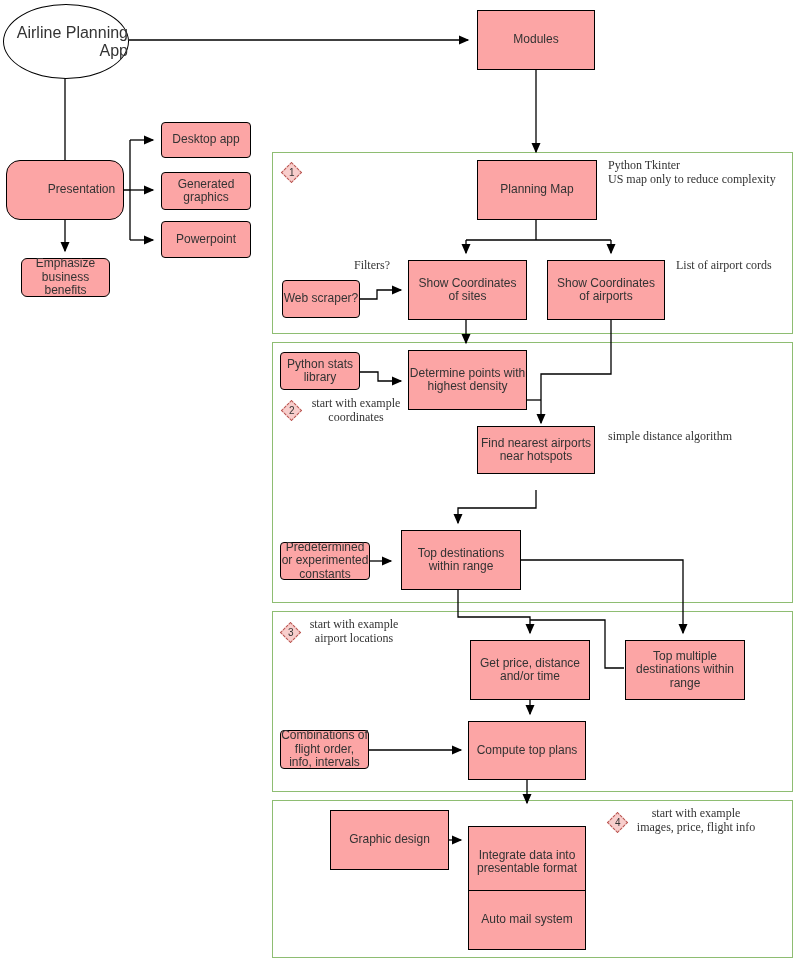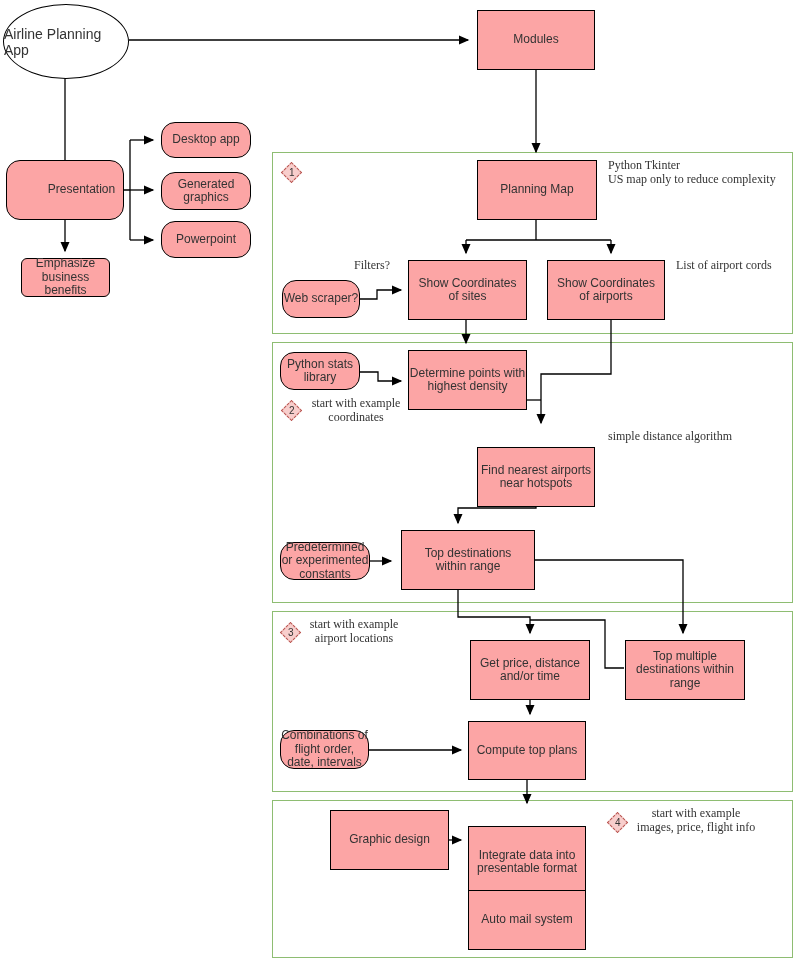--- a/index.html
+++ b/index.html
@@ -7,27 +7,27 @@
     position:relative;width:801px;height:961px;background:#ffffff;overflow:hidden;
     font-family:"Liberation Sans","DejaVu Sans",sans-serif;color:#333;
   }
   .wires{position:absolute;left:0;top:0;width:801px;height:961px;}
   .section{position:absolute;border:1px solid #8ebd72;background:transparent;}
   .box,.rbox{
     position:absolute;background:#fca5a5;border:1.2px solid #000;
     display:flex;align-items:center;justify-content:center;text-align:center;
     font-size:12px;line-height:13.5px;white-space:pre-line;box-sizing:border-box;
   }
-  .rbox{border-radius:14px;}
+  .rbox{border-radius:4px;}
   .r14{border-radius:14px;padding-left:33px;}
   .r6{border-radius:6px;}
   .ellipse{
     position:absolute;background:#fff;border:1.2px solid #000;border-radius:50%;
-    display:flex;align-items:center;justify-content:center;text-align:left;
-    font-size:14px;box-sizing:border-box;
+    display:flex;align-items:center;justify-content:center;text-align:right;
+    font-size:16px;box-sizing:border-box;
   }
   .diamond{
     position:absolute;width:15px;height:15px;transform:rotate(45deg);
     background:#f8cecc;border:1px dashed #b85450;box-sizing:border-box;
     display:flex;align-items:center;justify-content:center;
   }
   .dnum{transform:rotate(-45deg);font-size:10px;color:#333;}
   .note{
     position:absolute;font-size:12px;line-height:14px;color:#333;
     white-space:pre-line;
@@ -109,42 +109,42 @@
 
   <div class="rbox" style="left:280px;top:352px;width:80px;height:38px">Python stats
 library</div>
   <div class="box" style="left:408px;top:350px;width:119px;height:60px">Determine points with
 highest density</div>
   <div class="diamond" style="left:284px;top:403px">
       <span class="dnum">2</span>
     </div>
   <div class="note center" style="left:303px;top:396px;width:106px">start with example
 coordinates</div>
-  <div class="box" style="left:477px;top:447px;width:118px;height:60px">Find nearest airports
+  <div class="box" style="left:477px;top:426px;width:118px;height:48px">Find nearest airports
 near hotspots</div>
   <div class="note" style="left:608px;top:429px">simple distance algorithm</div>
   <div class="rbox" style="left:280px;top:542px;width:90px;height:38px">Predetermined
 or experimented
 constants</div>
-  <div class="box" style="left:401px;top:530px;width:134px;height:60px">Top destinations
+  <div class="box" style="left:401px;top:530px;width:120px;height:60px">Top destinations
 within range</div>
 
   <div class="diamond" style="left:283px;top:625px">
       <span class="dnum">3</span>
     </div>
   <div class="note center" style="left:301px;top:617px;width:106px">start with example
 airport locations</div>
   <div class="box" style="left:470px;top:640px;width:120px;height:60px">Get price, distance
 and/or time</div>
   <div class="box" style="left:625px;top:640px;width:120px;height:60px">Top multiple
 destinations within
 range</div>
   <div class="rbox" style="left:280px;top:730px;width:89px;height:39px">Combinations of
 flight order,
-date, intervals</div>
+info, intervals</div>
   <div class="box" style="left:468px;top:721px;width:118px;height:59px">Compute top plans</div>
 
   <div class="box" style="left:330px;top:810px;width:119px;height:60px">Graphic design</div>
   <div class="box" style="left:468px;top:826px;width:118px;height:72px">Integrate data into
 presentable format</div>
   <div class="diamond" style="left:610px;top:815px">
       <span class="dnum">4</span>
     </div>
   <div class="note center" style="left:631px;top:806px;width:130px">start with example
 images, price, flight info</div>

